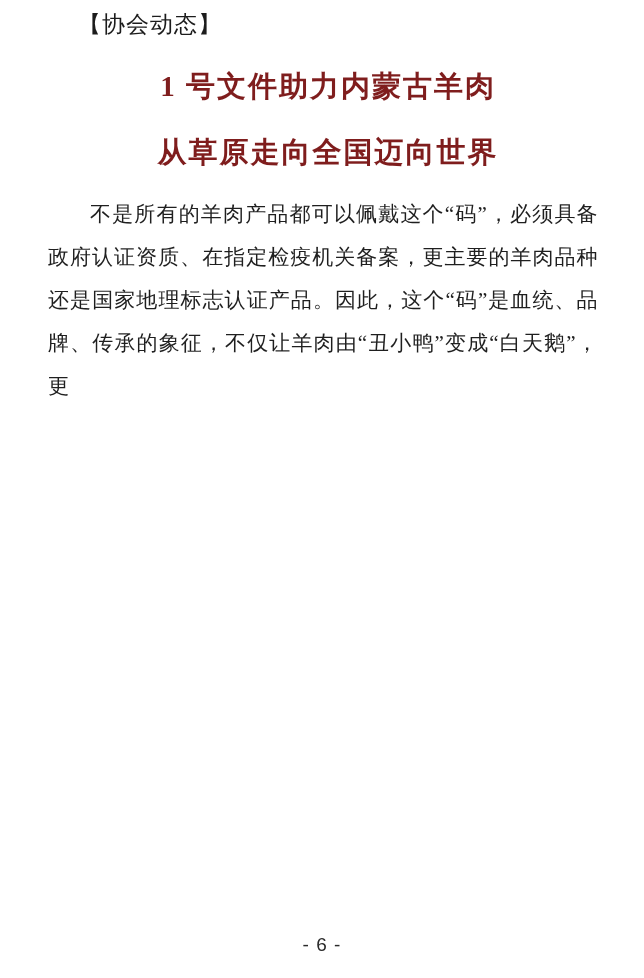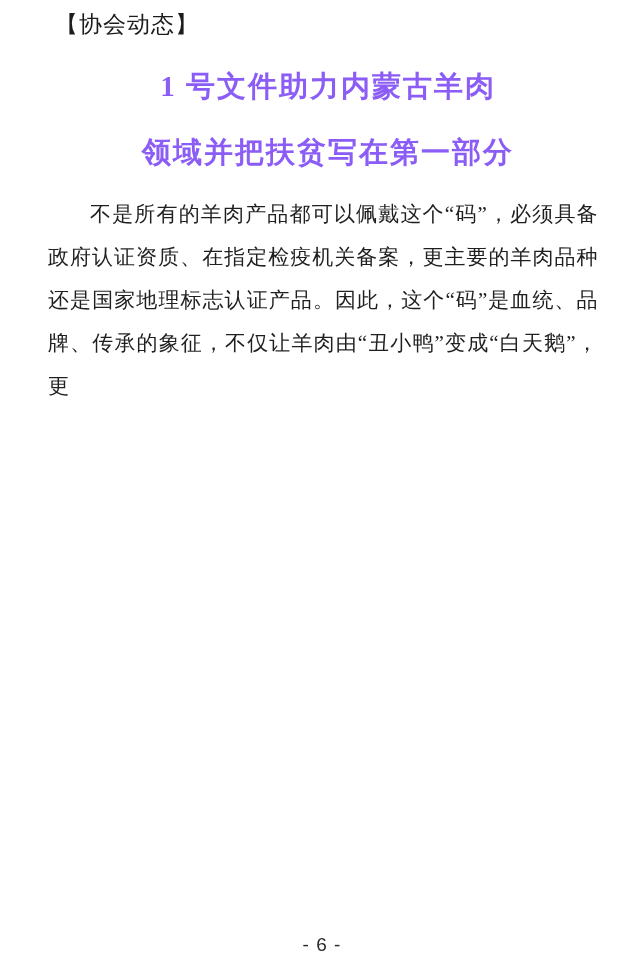--- a/index.html
+++ b/index.html
@@ -10,35 +10,35 @@
   .page {
     position: relative;
     width: 644px;
     height: 978px;
     background: #ffffff;
     color: #1c1c1c;
     overflow: hidden;
     font-family: "Liberation Serif", "DejaVu Serif", serif;
   }
   .section-tag {
-    padding: 9px 0 0 55px;
+    padding: 9px 0 0 78px;
     font-family: "Liberation Sans", "DejaVu Sans", sans-serif;
     font-size: 23px;
     font-weight: 500;
     letter-spacing: 1px;
     color: #1c1c1c;
   }
   .article-title {
     margin-top: 13px;
     text-align: center;
     font-weight: bold;
     font-size: 29px;
     line-height: 66px;
     letter-spacing: 2px;
-    color: #8b5cf6;
+    color: #7f1d1d;
     padding-left: 12px;
   }
   .article-body {
     margin: 8px 46px 0 48px;
   }
   .article-body p {
     margin: 0;
     font-size: 21px;
     line-height: 43px;
     letter-spacing: 0.4px;
@@ -61,21 +61,21 @@
 </style>
 </head>
 <body>
 
 <div class="page">
 
   <div class="section-tag">【协会动态】</div>
 
   <div class="article-title">
     <div>1 号文件助力内蒙古羊肉</div>
-    <div>领域并把扶贫写在第一部分</div>
+    <div>从草原走向全国迈向世界</div>
   </div>
 
   <div class="article-body">
     <p>不是所有的羊肉产品都可以佩戴这个“码”，必须具备政府认证资质、在指定检疫机关备案，更主要的羊肉品种还是国家地理标志认证产品。因此，这个“码”是血统、品牌、传承的象征，不仅让羊肉由“丑小鸭”变成“白天鹅”，更</p>
   </div>
 
   <div class="page-footer">- 6 -</div>
 
 </div>
 

